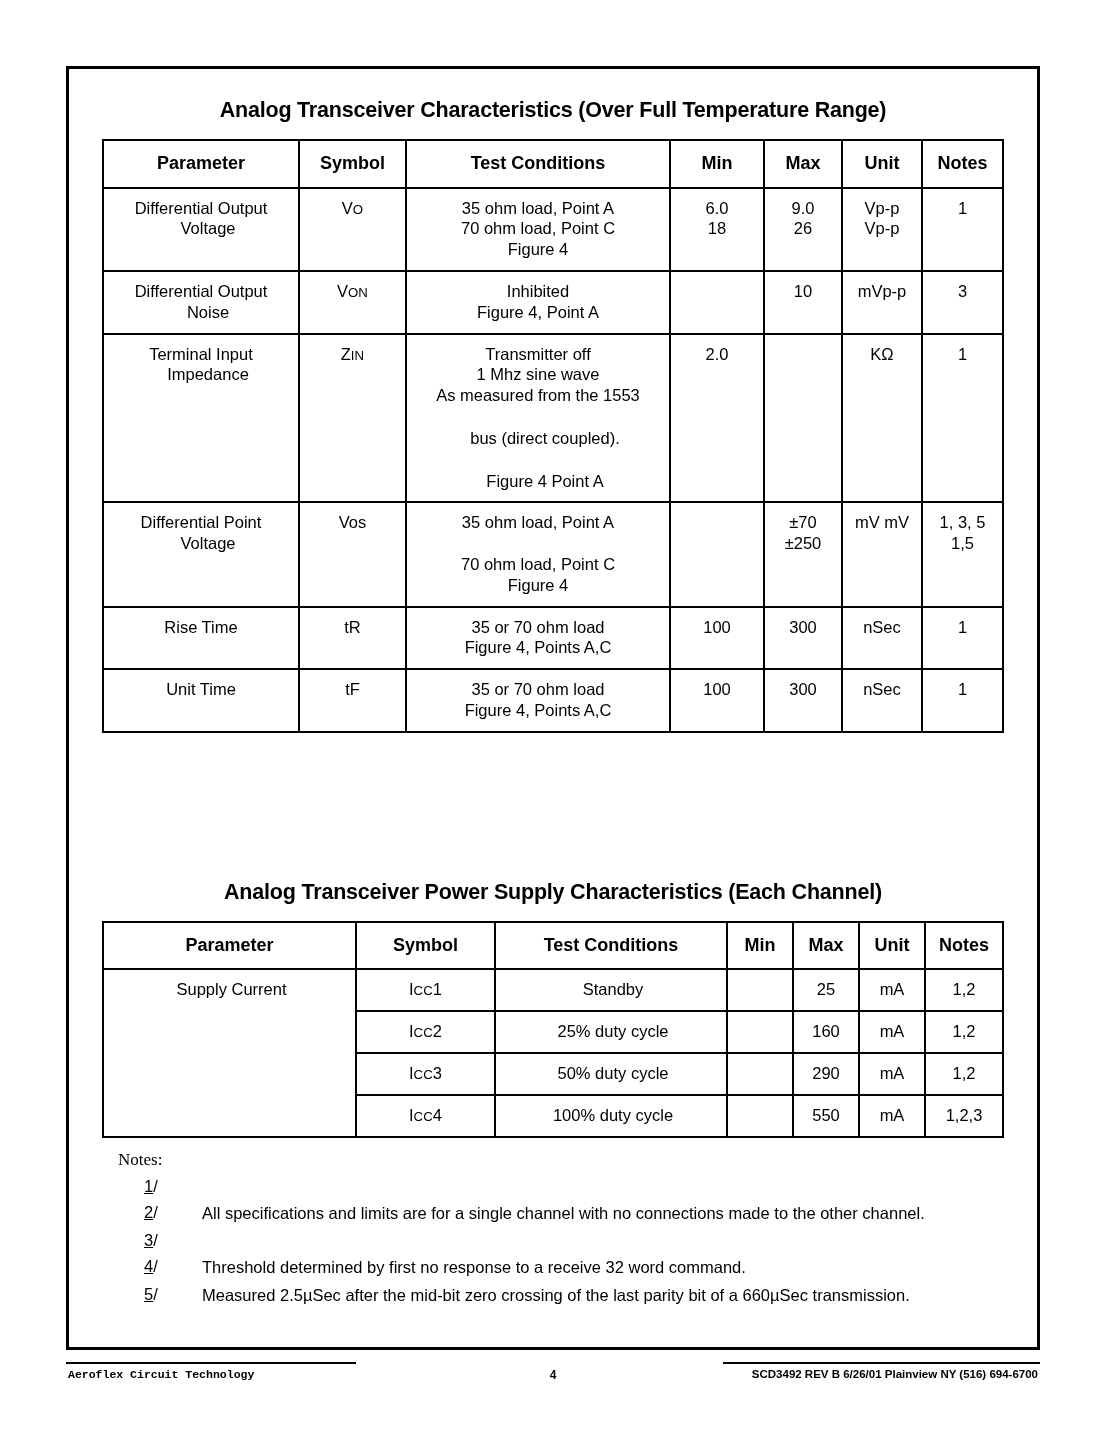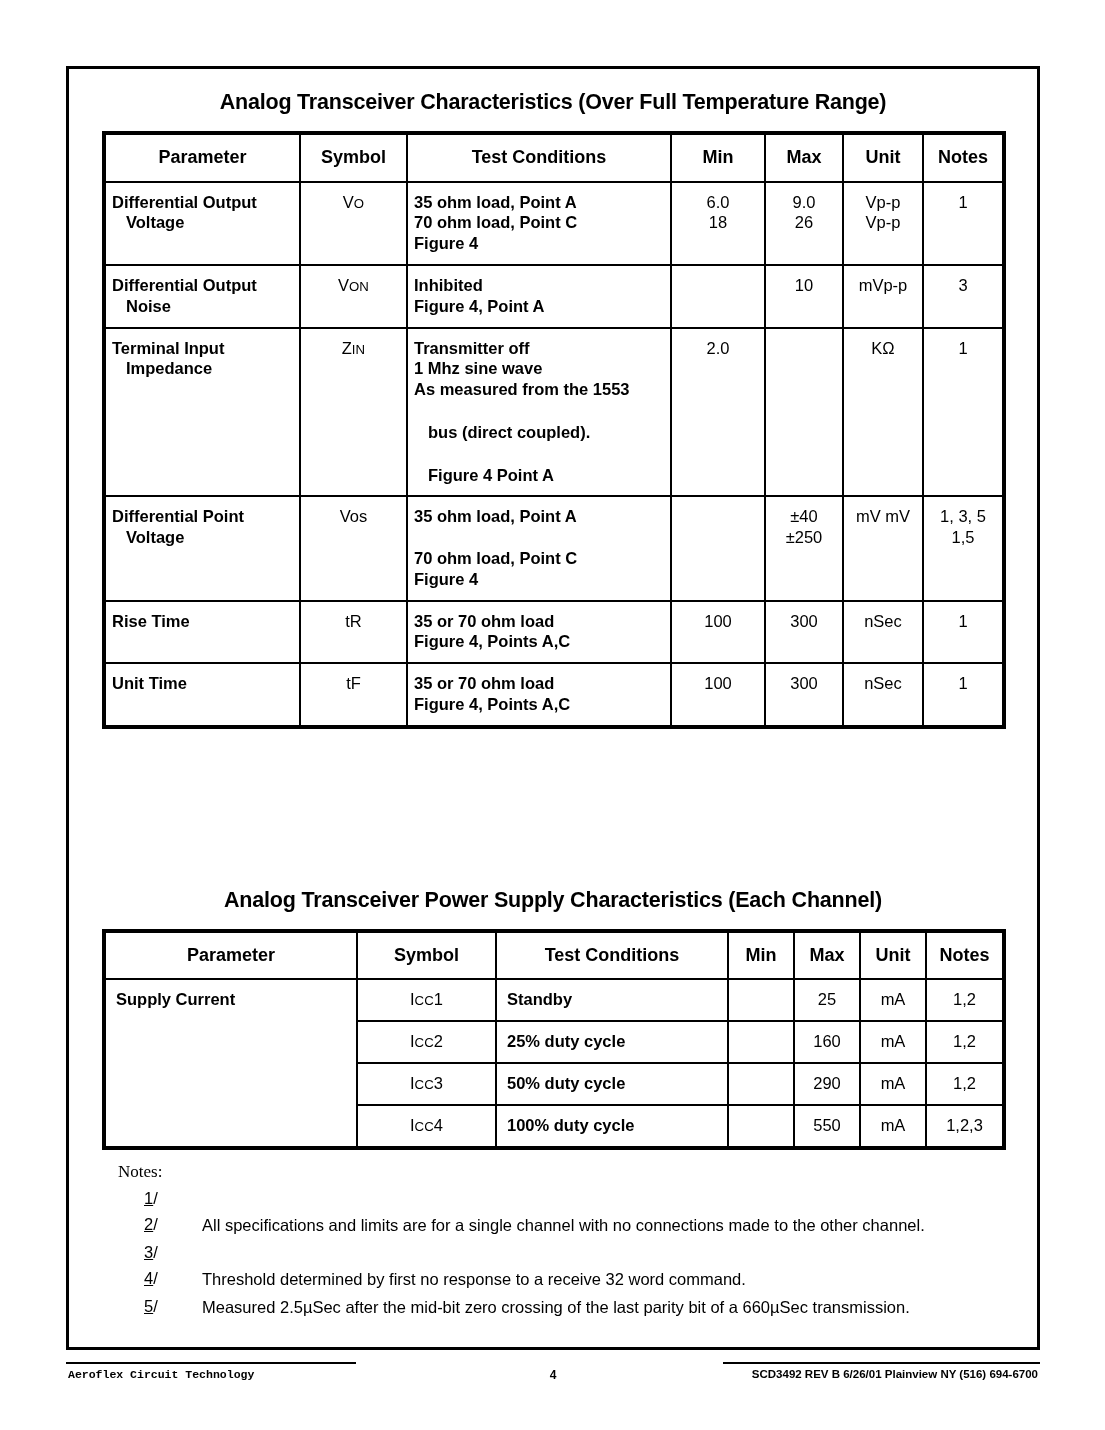--- a/index.html
+++ b/index.html
@@ -27,61 +27,61 @@
     box-sizing: border-box;
   }
 
   .content {
     position: absolute;
     left: 66px;
     top: 66px;
     width: 974px;
     height: 1284px;
     box-sizing: border-box;
-    padding: 24px 36px 0 36px;
+    padding: 32px 36px 0 36px;
   }
 
   
   .section-title {
     font-size: 21.5px;
     font-weight: bold;
     text-align: center;
     letter-spacing: -0.2px;
     margin: 0 0 16px 0;
     white-space: nowrap;
   }
-  .title-2 { margin-top: 16px; }
+  .title-2 { margin-top: 4px; }
 
   
   table.spec {
     border-collapse: collapse;
     table-layout: fixed;
     width: 900px;
-    border: 4px solid #000000;
+    border: 1px solid #000000;
   }
   table.spec th,
   table.spec td {
     border: 2px solid #000;
     padding: 0;
     vertical-align: top;
     font-size: 16.5px;
     line-height: 1.26;
   }
   table.spec th {
     font-weight: bold;
     text-align: center;
     font-size: 18px;
     padding: 11px 4px 12px 4px;
     vertical-align: middle;
   }
   table.spec td {
     padding: 9px 6px 10px 6px;
   }
   td.c { text-align: center; }
-  td.l { text-align: left; font-weight: bold; }
+  td.l { text-align: center; }
 
   
   .param {
     padding-left: 8px;
     text-indent: 0;
   }
   .param .l2 { padding-left: 14px; display: block; }
 
   .cond { padding-left: 6px; }
   .cond .i1 { display: block; padding-left: 14px; margin-top: 22px; }
@@ -294,21 +294,21 @@
         </td>
         <td class="c"><span>V</span><span>os</span></td>
         <td class="l cond">
           <span>35 ohm load, Point A</span>
           <span class="blank"></span>
           <span>70 ohm load, Point C</span><br>
           <span>Figure 4</span>
         </td>
         <td class="c"></td>
         <td class="c">
-          <span>±40</span>
+          <span>±70</span>
           <span class="blank"></span>
           <span>±250</span>
         </td>
         <td class="c">
           <span>mV</span>
           <span class="blank"></span>
           <span>mV</span>
         </td>
         <td class="c">
           <span>1, 3, 5</span>

